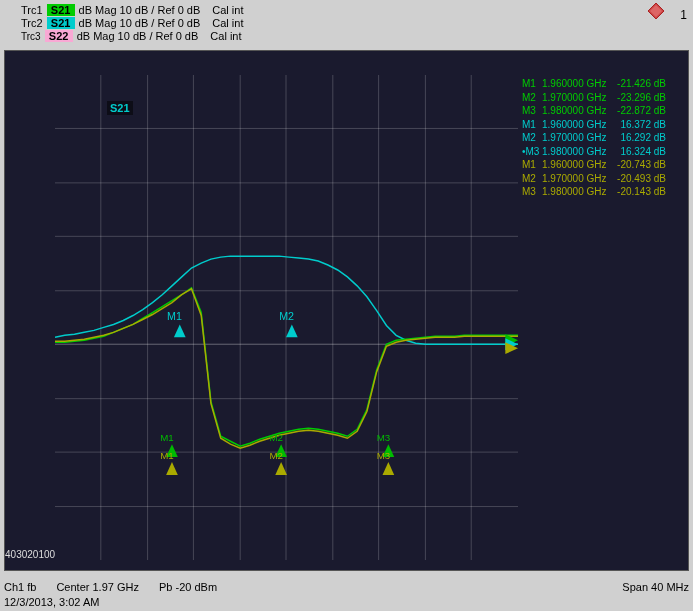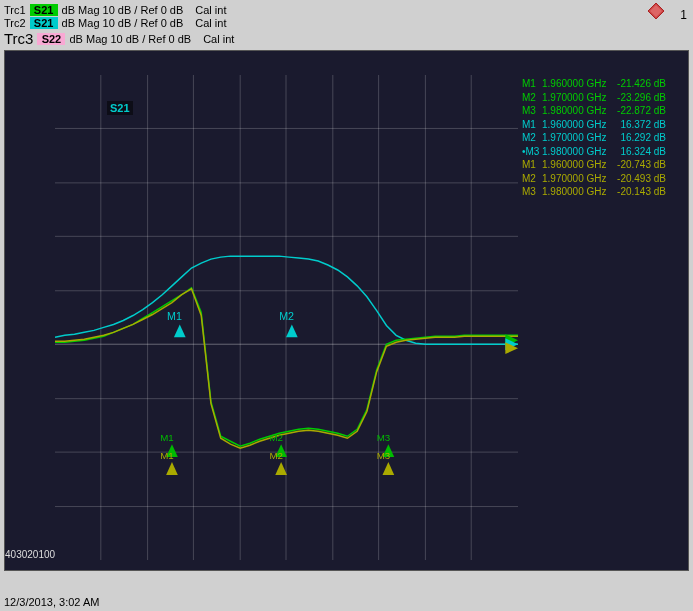--- a/index.html
+++ b/index.html
@@ -14,21 +14,21 @@
     }
     .main-container {
       width: 693px;
       height: 611px;
       background: #d0d0d0;
       position: relative;
     }
     .top-bar {
       position: absolute;
       top: 4px;
-      left: 4px;
+      left: 21px;
       right: 4px;
       display: flex;
       flex-direction: column;
       gap: 1px;
     }
     .trace-row {
       display: flex;
       align-items: center;
       gap: 4px;
       font-size: 11px;
@@ -187,21 +187,21 @@
       <span>dB Mag  10 dB /  Ref 0 dB</span>
       <span style="margin-left:8px;">Cal int</span>
     </div>
     <div class="trace-row">
       <span style="color:#000; font-size:11px;">Trc2</span>
       <span class="trace-badge badge-s21b">S21</span>
       <span>dB Mag  10 dB /  Ref 0 dB</span>
       <span style="margin-left:8px;">Cal int</span>
     </div>
     <div class="trace-row">
-      <span style="color:#000; font-size:15px;">Trc3</span>
+      <span style="color:#000; font-size:10px;">Trc3</span>
       <span class="trace-badge badge-s22">S22</span>
       <span>dB Mag  10 dB /  Ref 0 dB</span>
       <span style="margin-left:8px;">Cal int</span>
     </div>
   </div>
 
   <div class="chart-area">
 
     <div class="y-axis">
 
@@ -472,16 +472,22 @@
         <span class="m-val" style="color:#aaaa00;">-20.493 dB</span>
       </div>
       <div class="marker-row">
         <span class="m-id" style="color:#aaaa00;">M3</span>
         <span class="m-freq" style="color:#aaaa00;">1.980000 GHz</span>
         <span class="m-val" style="color:#aaaa00;">-20.143 dB</span>
       </div>
     </div>
   </div>
 
+  <div class="status-bar">
+    <span>Ch1  fb</span>
+    <span>Center  1.97 GHz</span>
+    <span>Pb  -20 dBm</span>
+    <span style="margin-left:auto;">Span  40 MHz</span>
+  </div>
 
   <div class="timestamp">12/3/2013, 3:02 AM</div>
 
 </div>
 
 </body></html>

